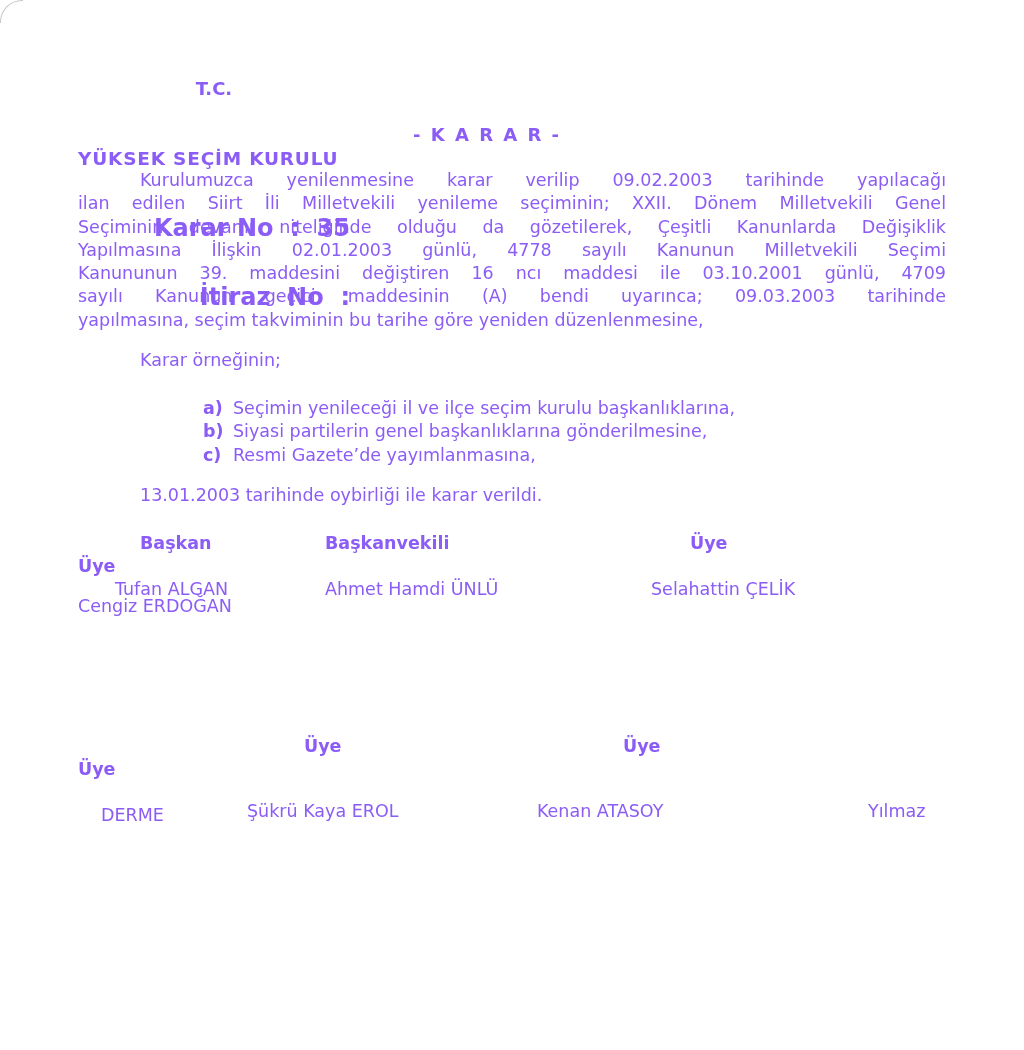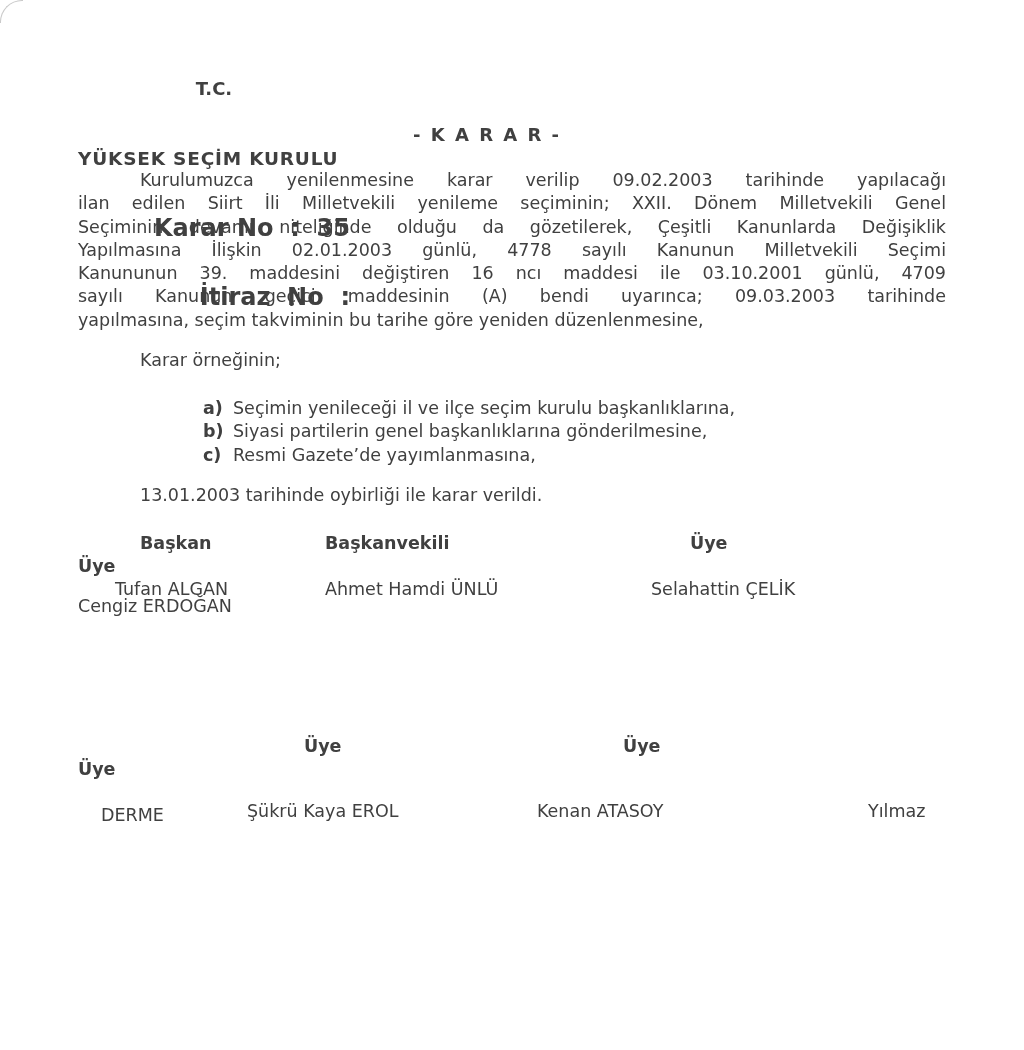--- a/index.html
+++ b/index.html
@@ -1,21 +1,21 @@
 <!DOCTYPE html>
 <html><head>
 <meta charset="utf-8">
 <style>
   html, body { margin: 0; padding: 0; background: #ffffff; }
   .page {
     position: relative;
     width: 1024px;
     height: 1050px;
     background: #ffffff;
-    color: #404040;
+    color: #8b5cf6;
     font-family: "DejaVu Sans", "Liberation Sans", sans-serif;
     font-size: 17.5px;
     overflow: hidden;
   }
   .corner-curve {
     position: absolute;
     top: 0; left: 0;
     width: 22px; height: 22px;
     border-top: 1px solid #c9c9c9;
     border-left: 1px solid #c9c9c9;

